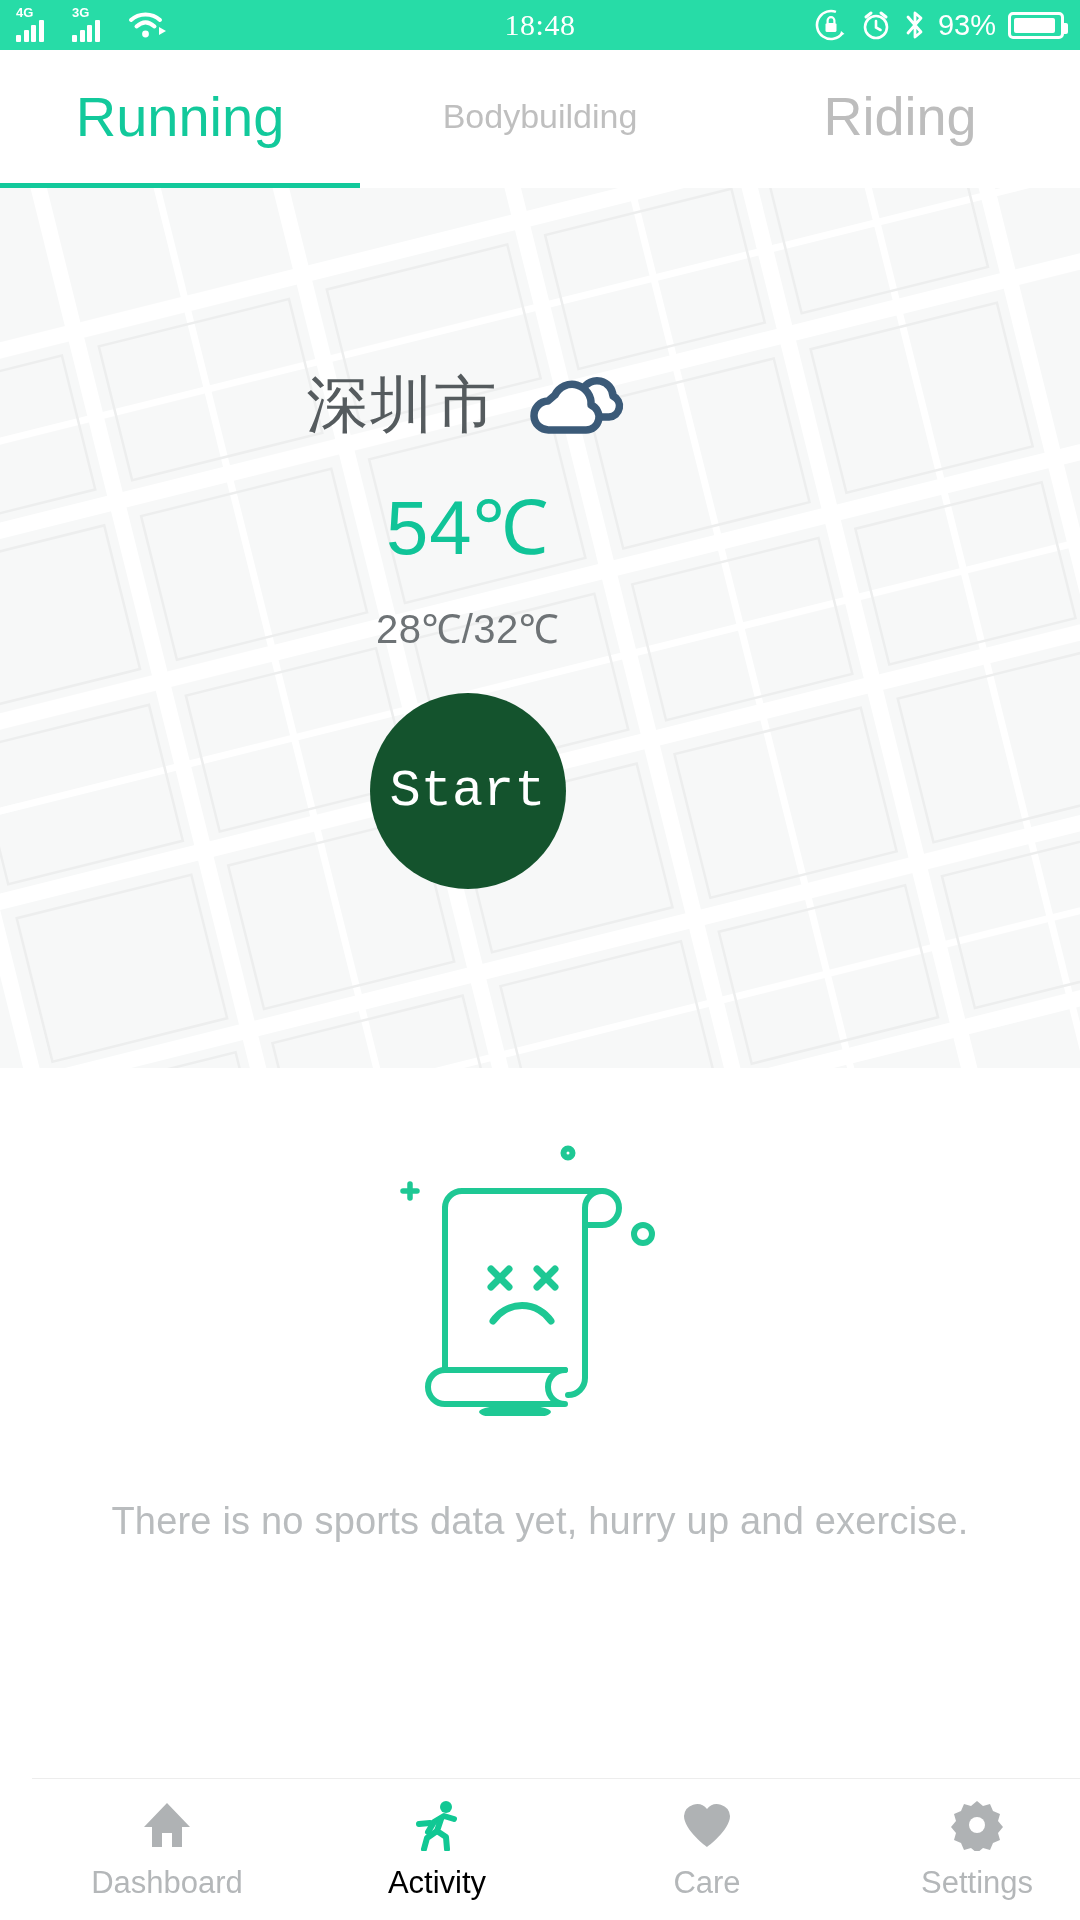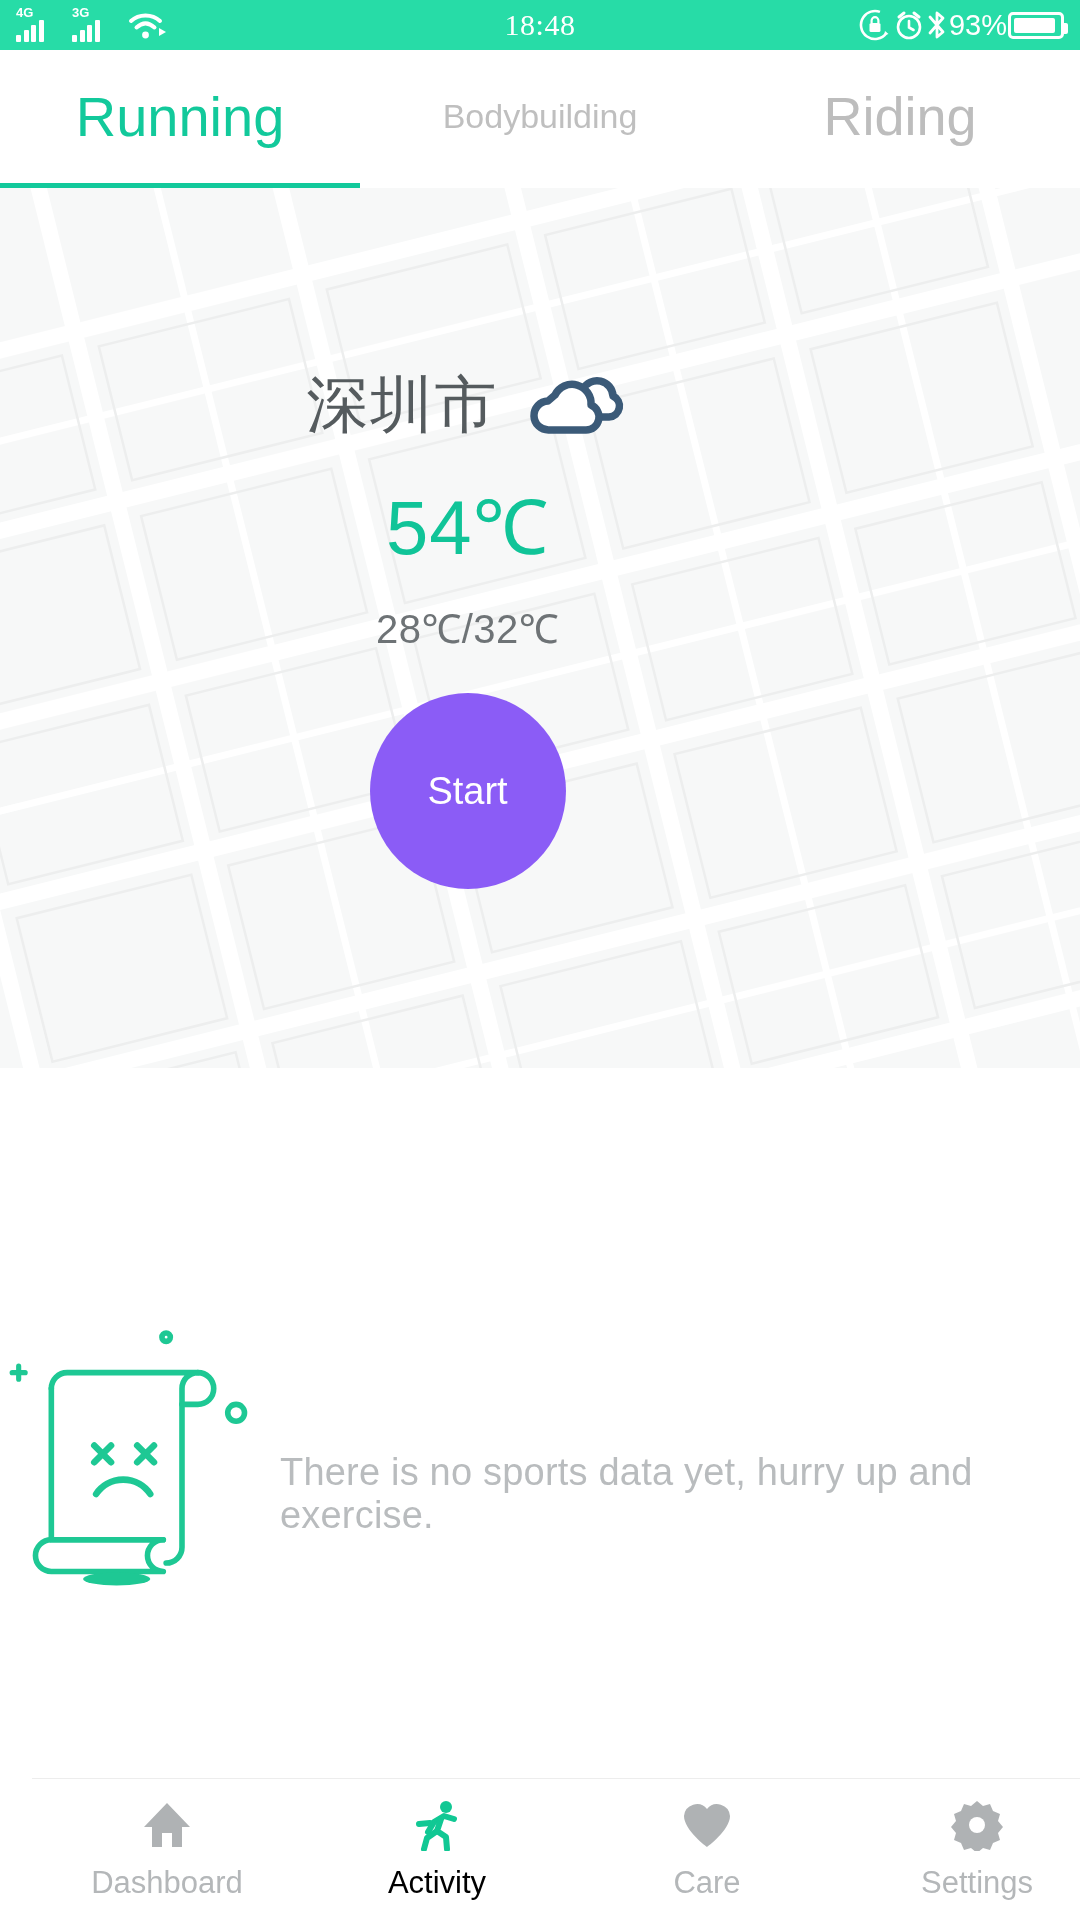--- a/index.html
+++ b/index.html
@@ -12,22 +12,22 @@
   }
 
   
   .statusbar{
     position:absolute; top:0; left:0; width:1080px; height:50px;
     background:#27DCA7;
     display:flex; align-items:center; justify-content:space-between;
     padding:0 16px;
   }
   .sb-left,.sb-right{ display:flex; align-items:center; }
-  .sb-left{ gap:10px;align-items:flex-end; }
-  .sb-right{ gap:1px; }
+  .sb-left{ gap:10px; }
+  .sb-right{ gap:12px; }
   .sb-clock{
     position:absolute; left:0; right:0; text-align:center;
     color:#ffffff; font-size:30px; letter-spacing:.5px;font-family:Liberation Serif, serif;
   }
   .sig{ position:relative; width:46px; height:34px; display:block; }
   .sig .lab{
     position:absolute; top:-2px; left:0; font-size:13px; color:#fff;
     font-weight:bold; line-height:1;
   }
   .sig .bars{ position:absolute; bottom:0; left:0; display:flex; align-items:flex-end; gap:2.5px; }
@@ -76,29 +76,29 @@
   }
   .city-row{ display:flex; align-items:center; gap:22px; }
   .city-name{ font-size:62px; color:#555b5e; letter-spacing:2px; }
   .cloud-ico{ display:block; width:108px; height:72px; }
 
   .temp-now{ font-size:76px; color:#10C498; margin-top:26px; letter-spacing:1px; }
   .temp-range{ font-size:40px; color:#6e7376; margin-top:24px; letter-spacing:.5px; }
 
   .start-btn{
     margin-top:38px; width:196px; height:196px; border-radius:50%;
-    background:#8b5cf6; color:#ffffff; font-size:38px;
+    background:#14532d; color:#ffffff; font-size:52px;
     display:flex; align-items:center; justify-content:center;
-    border:none; cursor:pointer; font-family:Liberation Sans, sans-serif;
+    border:none; cursor:pointer; font-family:Liberation Mono, monospace;
   }
 
   
   .empty{
     position:absolute; top:1068px; left:0; width:1080px; height:700px;
-    background:#ffffff; display:flex; flex-direction:row;
+    background:#ffffff; display:flex; flex-direction:column;
     align-items:center; padding-top:68px;
   }
   .empty-ill{ display:block; width:300px; height:280px; }
   .empty-text{
     margin-top:84px; font-size:38px; color:#B9BCBE; letter-spacing:.2px;
   }
 
   
   .bottomnav{
     position:absolute; bottom:0; left:0; width:1080px; height:142px;

